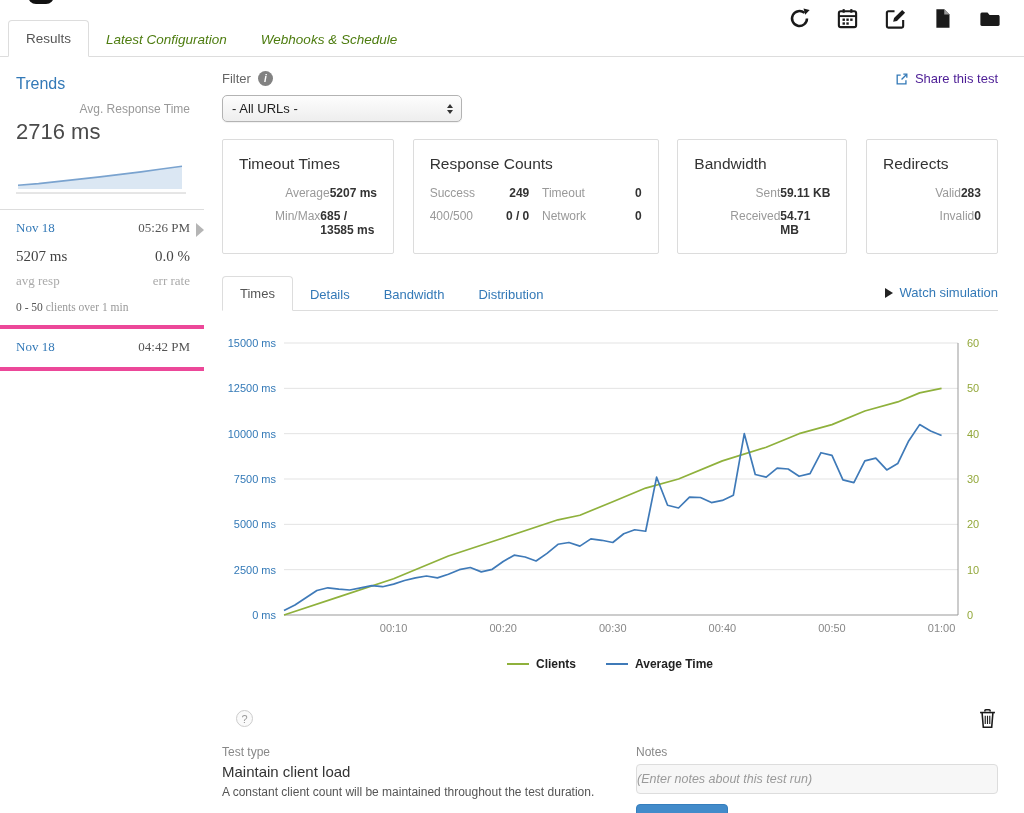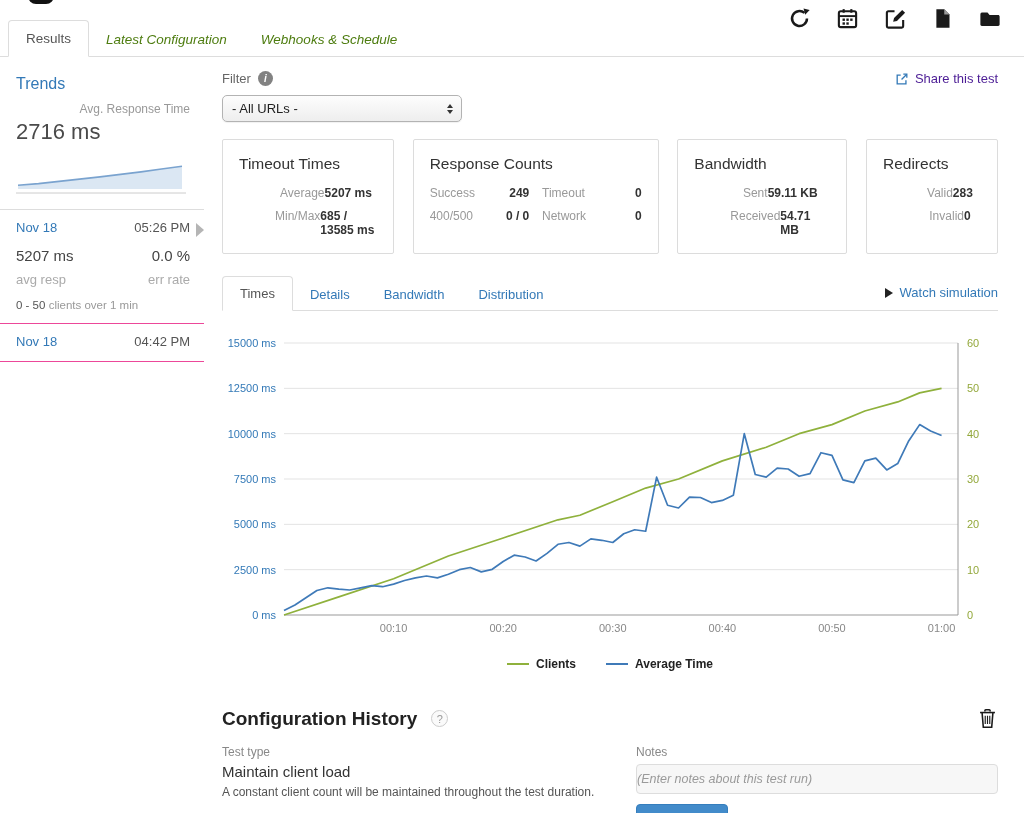--- a/index.html
+++ b/index.html
@@ -24,21 +24,21 @@
   .content { display:flex; align-items:flex-start; }
   .sidebar { width:204px; padding-top:18px; flex:none; }
   .main { flex:1; padding:14px 26px 0 18px; position:relative; }
 
   
   .trends-block { padding:0 14px 10px 16px; }
   .trends-title { color:#3379b7; font-size:16px; font-weight:normal; margin-bottom:9px; }
   .metric-label { color:#999; font-size:12px;text-align:right; }
   .metric-value { color:#4a4a4a; font-size:22px; margin:3px 0 8px; }
   .run-list { border-top:1px solid #ddd; }
-  .run-entry { border-bottom:1px solid #ec4899; padding:10px 14px 12px 16px; position:relative; cursor:pointer; }
+  .run-entry { border-bottom:4px solid #ec4899; padding:10px 14px 12px 16px; position:relative; cursor:pointer;font-family:Liberation Serif, serif; }
   .run-hdr { display:flex; justify-content:space-between; font-size:13px; }
   .run-date { color:#3379b7; }
   .run-time { color:#555; }
   .run-stats { display:flex; justify-content:space-between; margin-top:12px; }
   .stat-value { font-size:15px; color:#444; }
   .stat-caption { font-size:13px; color:#aaa; margin-top:8px; }
   .stat.right { text-align:right; }
   .clients-line { margin-top:12px; font-size:11.5px; color:#999; }
   .clients-line .range { color:#555; }
   .sel-arrow { position:absolute; right:0; top:13px; width:0; height:0;
@@ -58,21 +58,21 @@
     font-size:13px; color:#222; cursor:pointer; }
   .sel-arrows { display:flex; flex-direction:column; gap:2px; }
   .sel-arrows i { display:block; width:0; height:0; border-left:3.5px solid transparent; border-right:3.5px solid transparent; }
   .sel-arrows .up { border-bottom:4.5px solid #333; }
   .sel-arrows .down { border-top:4.5px solid #333; }
 
   
   .cards { display:flex; justify-content:space-between; margin-top:17px; }
   .card { border:1px solid #dcdcdc; border-radius:2px; padding:15px 16px 16px; background:#fff; }
   .card h3 { font-size:15.5px; font-weight:normal; color:#333; margin-bottom:13px; }
-  .crow { display:flex; justify-content:center; font-size:12px; margin-top:9px;margin-left:36px; }
+  .crow { display:flex; justify-content:flex-end; font-size:12px; margin-top:9px;margin-left:36px; }
   .crow2 { display:flex; justify-content:space-between; margin-top:9px; font-size:12px; }
   .pair { display:flex; justify-content:space-between; width:47%; }
   .clabel { color:#999; }
   .cval { color:#333; font-weight:bold; }
 
   
   .chart-tabs { margin-top:22px; border-bottom:1px solid #ddd; display:flex; align-items:flex-end; position:relative; }
   .ctab { font-size:13px; padding:9px 17px; display:block; margin-bottom:-1px; }
   .ctab.active { color:#555; background:#fff; border:1px solid #ddd; border-bottom:1px solid #fff; border-radius:4px 4px 0 0; }
   .ctab-link { color:#3379b7; cursor:pointer; }
@@ -340,21 +340,20 @@
         <span>Clients</span>
       </span>
       <span class="legend-item">
         <span class="swatch" style="background: rgb(63, 122, 184);"></span>
         <span>Average Time</span>
       </span>
     </div>
 
     <div class="config-section">
       <div class="config-header">
-        <span class="config-title">Configuration History</span>
         <span class="help-badge"></span>
         <span class="trash-btn">
           <svg viewBox="0 0 24 24" width="21" height="23">
             <path d="M9 4V3c0-.6.4-1 1-1h4c.6 0 1 .4 1 1v1" fill="none" stroke="#1a1a1a" stroke-width="1.8"></path>
             <path d="M3.5 5.2h17" stroke="#1a1a1a" stroke-width="1.8"></path>
             <path d="M5.8 5.2 7.2 22h9.6l1.4-16.8" fill="none" stroke="#1a1a1a" stroke-width="1.8"></path>
             <path d="M9.4 8.8v9.5M12 8.8v9.5M14.6 8.8v9.5" stroke="#1a1a1a" stroke-width="1.3" fill="none"></path>
           </svg>
         </span>
       </div>

